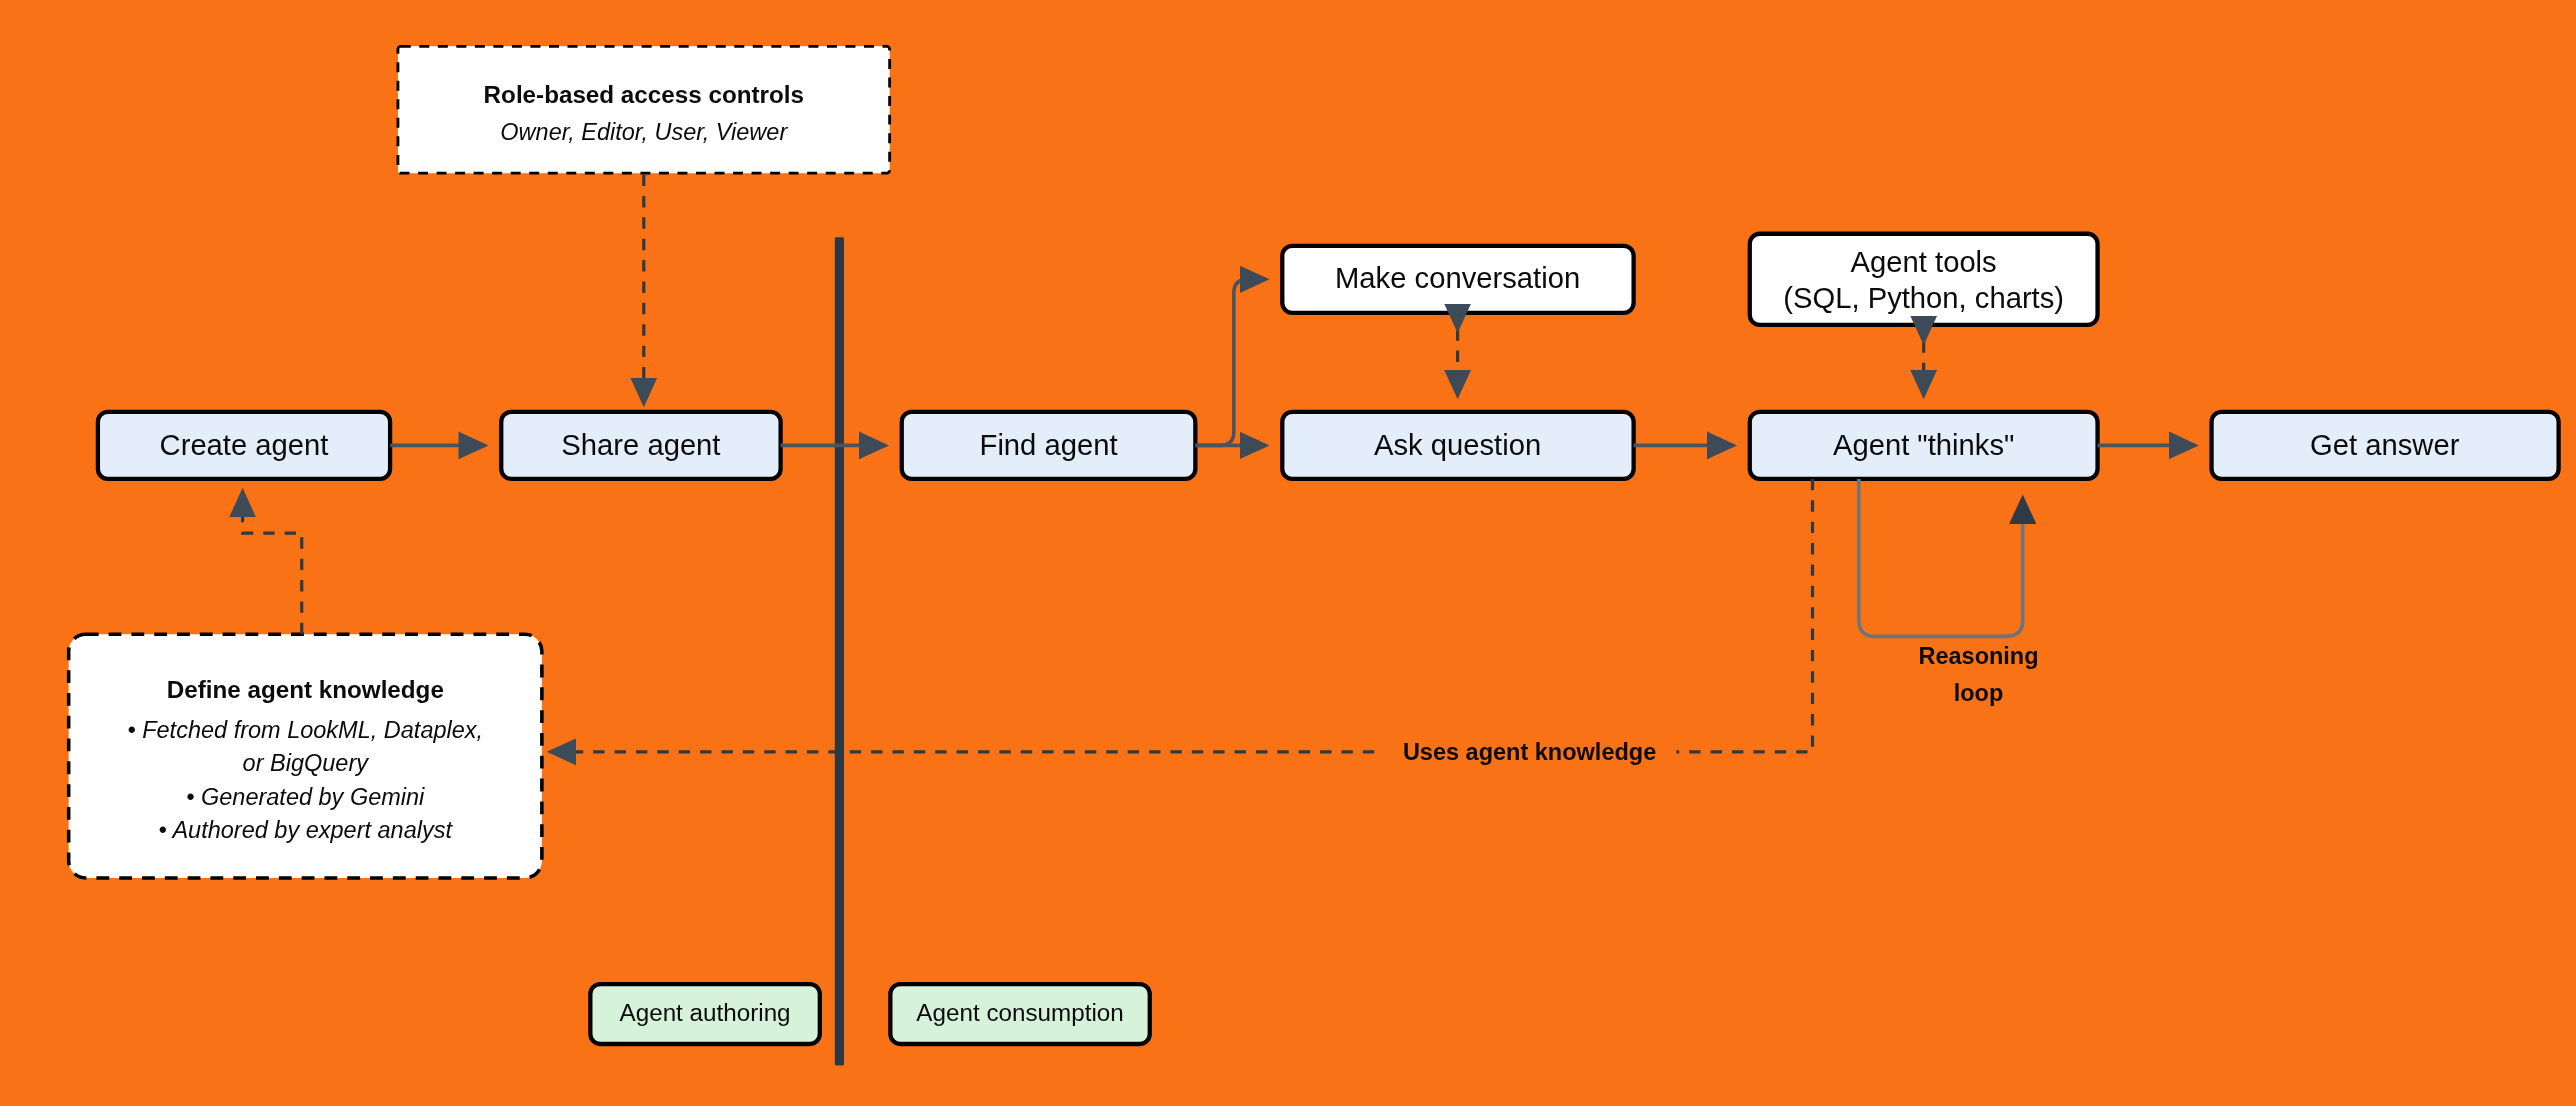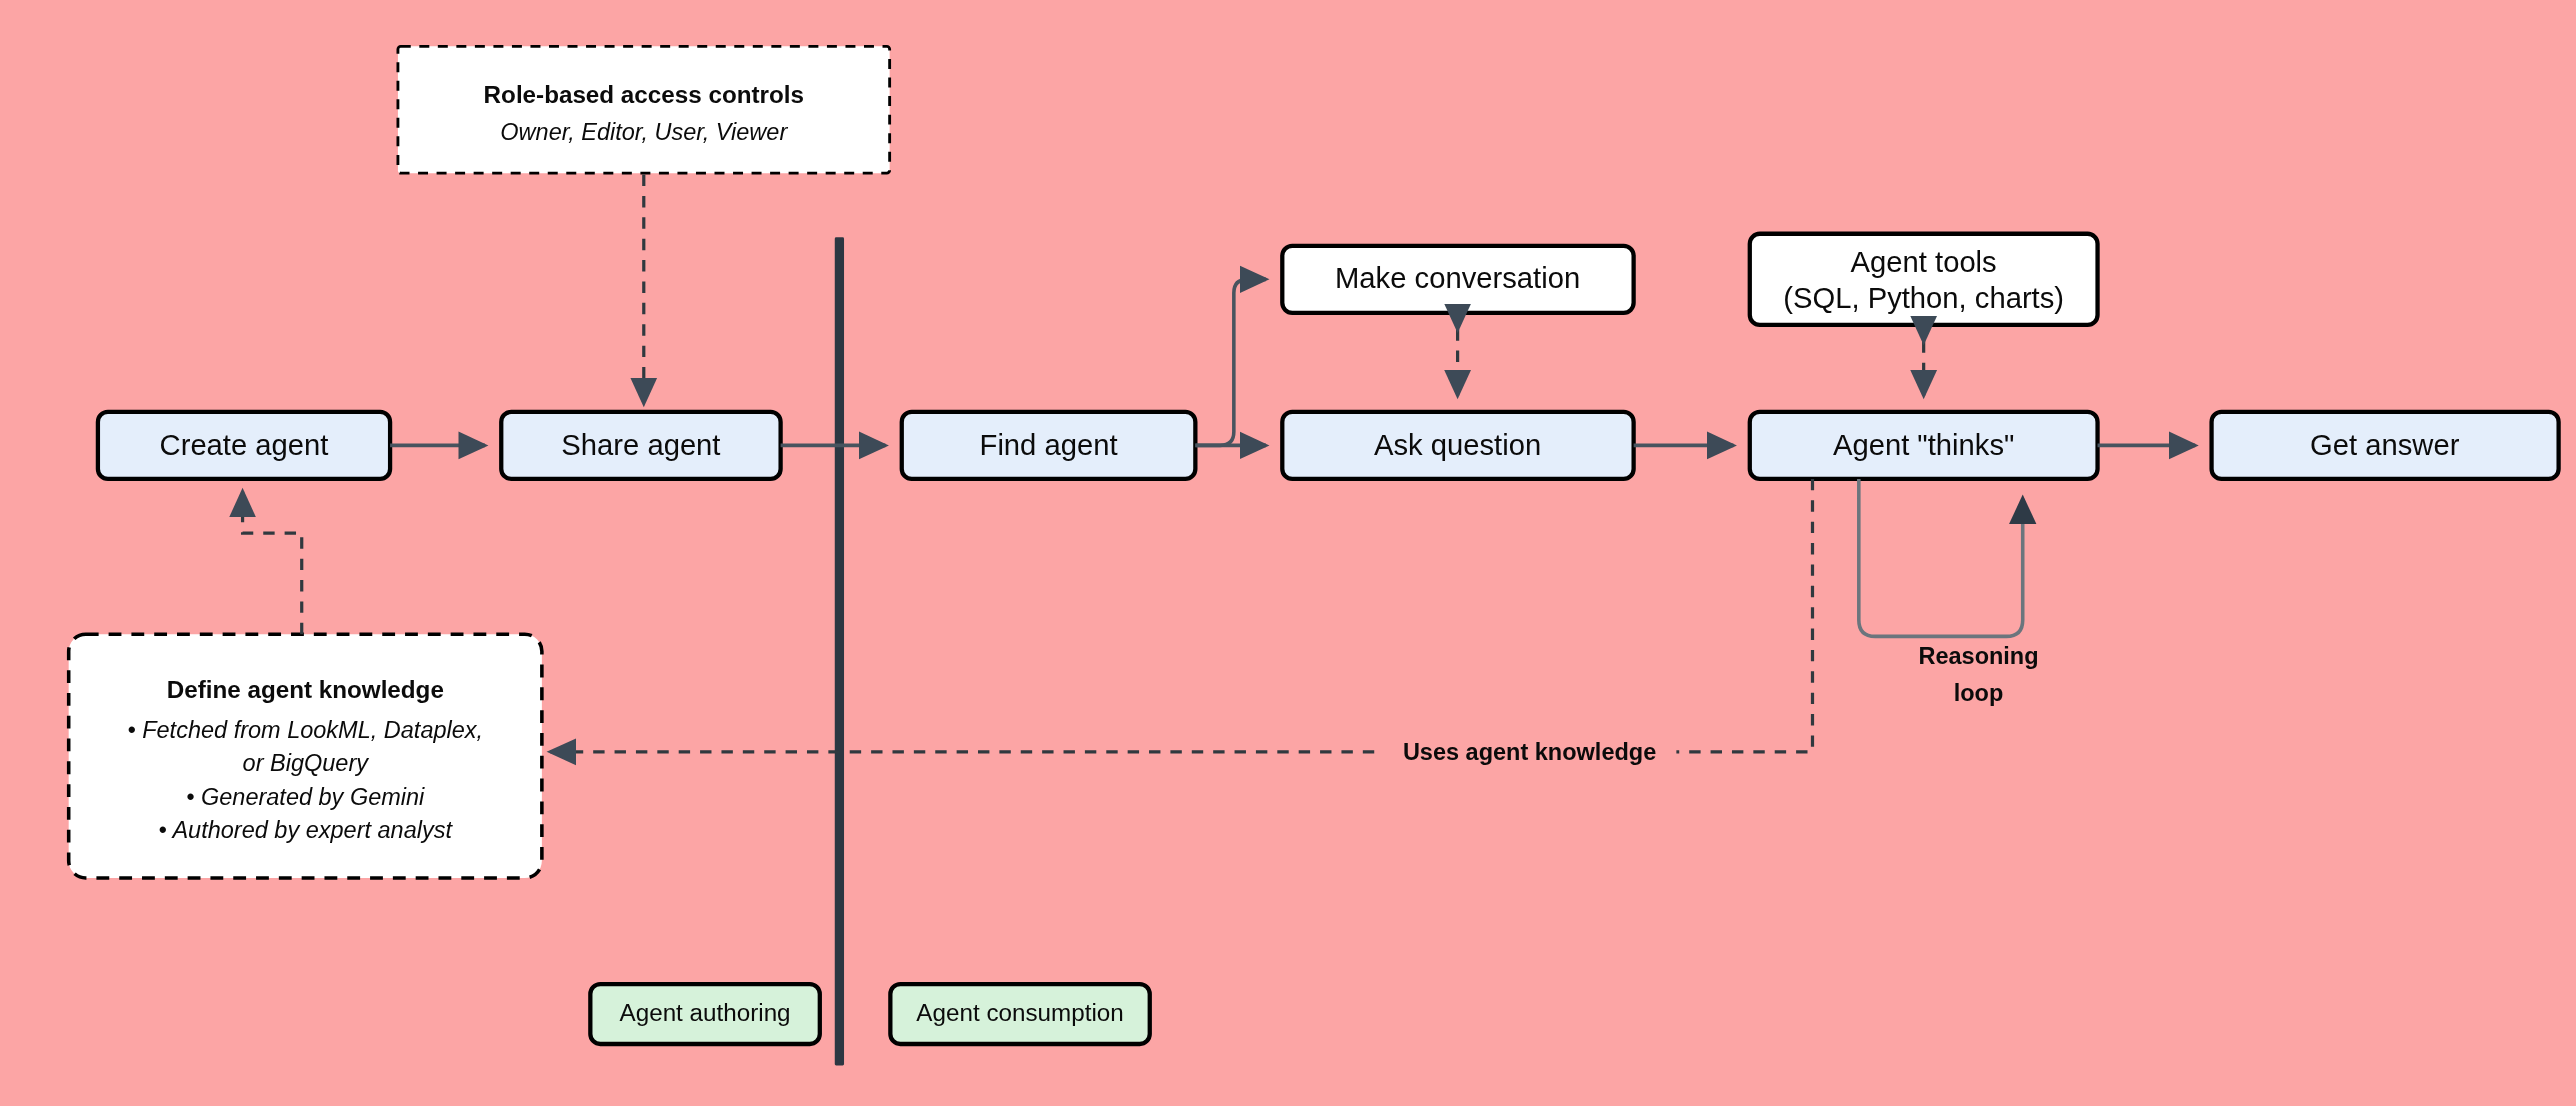--- a/index.html
+++ b/index.html
@@ -1,17 +1,17 @@
 <!DOCTYPE html>
 <html style="font-size:11.4px"><head>
 <meta charset="utf-8">
 <style>
   html,body{margin:0;padding:0;background:#ffffff;}
   body{width:2576px;height:1106px;overflow:hidden;font-family:"Liberation Sans",sans-serif;}
-  #stage{position:relative;width:2576px;height:1106px;background:#fca5a5;}
+  #stage{position:relative;width:2576px;height:1106px;background:#f97316;}
   svg#diagram{position:absolute;left:0;top:0;width:2576px;height:1106px;display:block;}
   .node-rect{stroke:#000000;stroke-width:6;}
   .node-rect.blue{fill:#e4eefb;}
   .node-rect.white{fill:#ffffff;}
   .node-rect.green{fill:#d6f2da;}
   .node-rect.dashed{fill:#ffffff;stroke:#000000;stroke-width:5;stroke-dasharray:18 14;}
   .node-rect.dashed-thin{fill:#ffffff;stroke:#000000;stroke-width:4;stroke-dasharray:14 12;}
   .node-label{font-family:"Liberation Sans",sans-serif;font-size:41px;fill:#0b0b0b;text-anchor:middle;dominant-baseline:middle;}
   .node-label.small{font-size:34px;}
   .note-title{font-family:"Liberation Sans",sans-serif;font-size:34px;font-weight:bold;fill:#0b0b0b;text-anchor:middle;}

